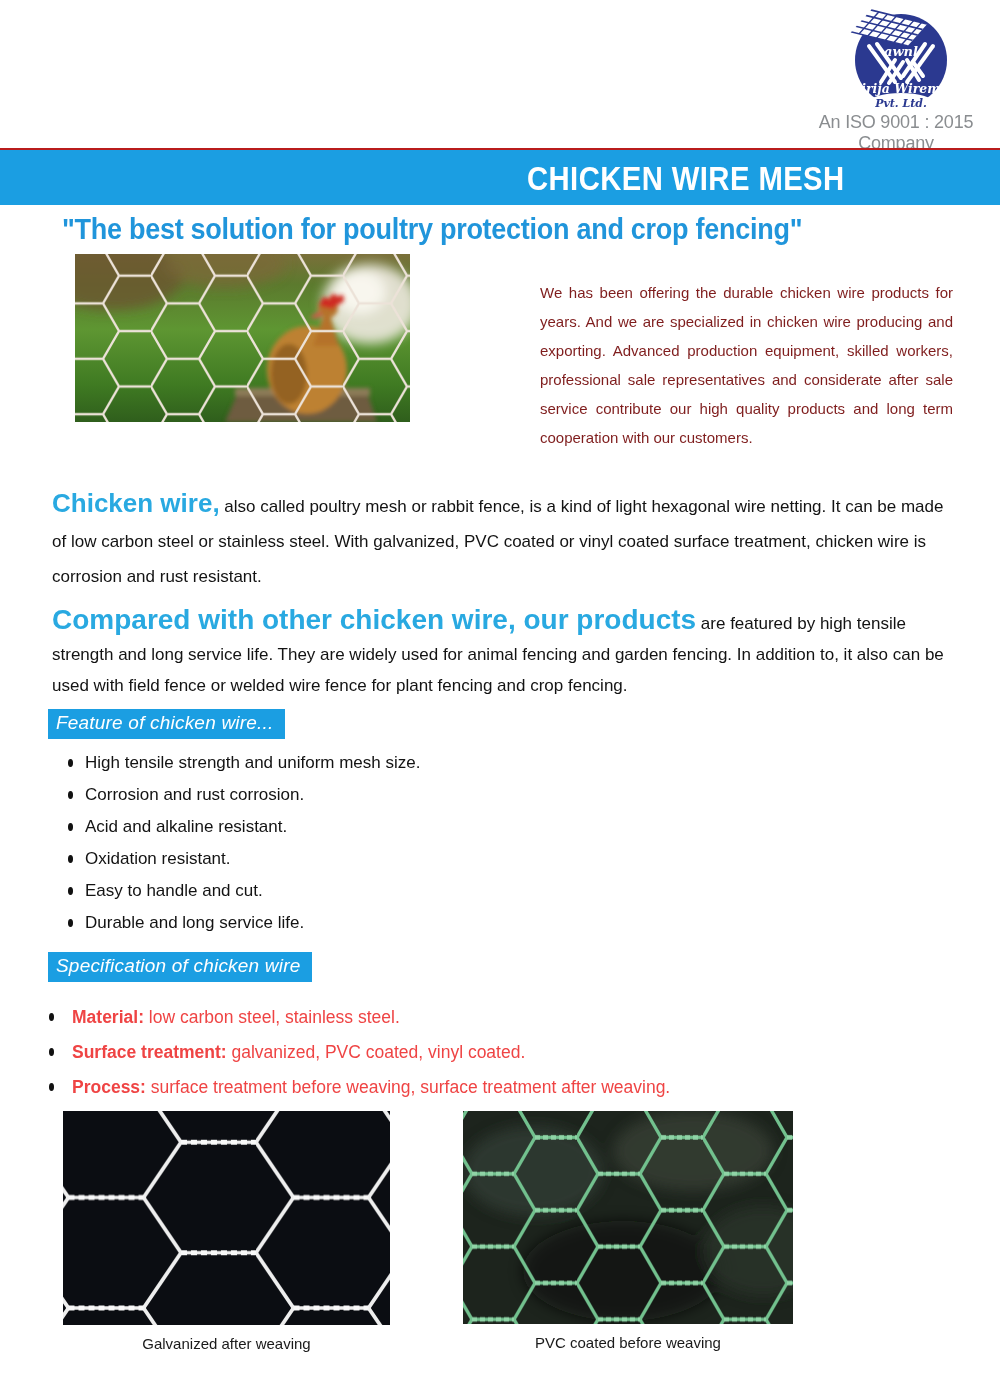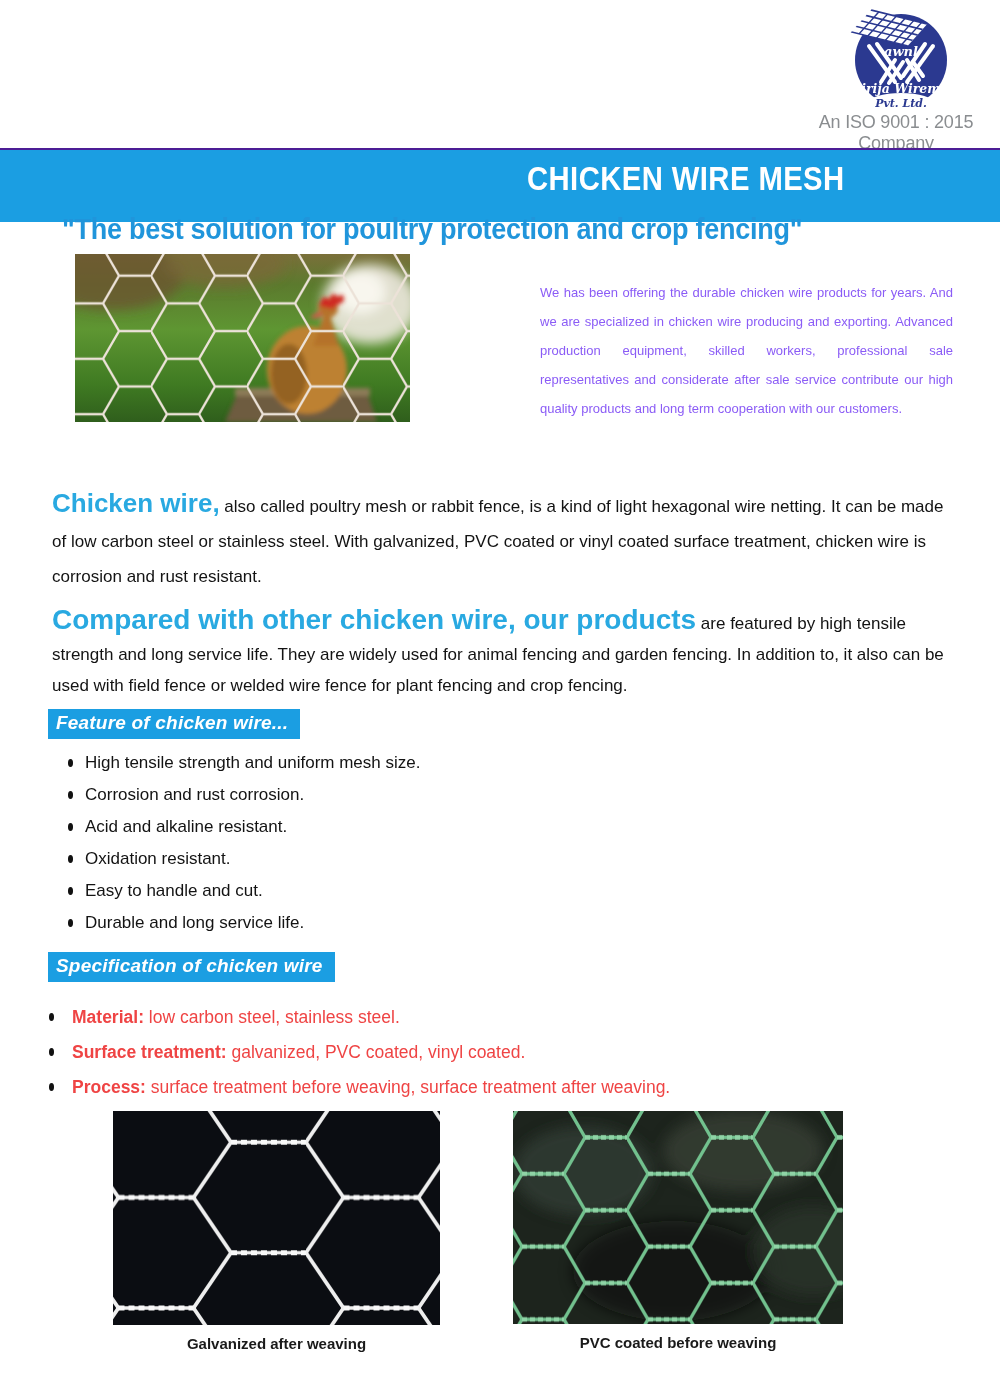--- a/index.html
+++ b/index.html
@@ -7,64 +7,64 @@
   body {
     width:1000px; height:1376px; position:relative; overflow:hidden;
     font-family:"Liberation Sans","DejaVu Sans",sans-serif; color:#111;
   }
   
   .logo-wrap { position:absolute; left:762px; top:4px; width:196px; text-align:center;margin-left:36px; }
   .logo-svg { display:block; margin:0 auto; }
   .iso-lines { margin-top:2px; color:#8a8d90; font-size:18px; line-height:21px; letter-spacing:-0.2px; }
   
   .banner {
-    position:absolute; left:0; top:148px; width:1000px; height:74px;
-    background:#1b9ee2; border-top:2px solid #4c1d95;
+    position:absolute; left:0; top:148px; width:1000px; height:57px;
+    background:#1b9ee2; border-top:2px solid #b91c1c;
   }
   .banner-title {
     display:inline-block; margin-left:527px; margin-top:9px;
     color:#fff; font-weight:bold; font-size:34px; letter-spacing:0.5px;
     transform:scaleX(0.86); transform-origin:left center; white-space:nowrap;
   }
   
   .content { position:absolute; left:0; top:212px; width:1000px; }
   .quote {
     margin-left:62px; color:#2095db; font-weight:bold; font-size:30px;
     transform:scaleX(0.9); transform-origin:left center; white-space:nowrap; letter-spacing:-0.3px;
   }
   .hero-row { position:relative; height:170px; margin-top:8px; }
   .hero-photo { position:absolute; left:75px; top:0; width:335px; height:168px; display:block; }
   .intro-par {
     position:absolute; left:540px; top:24px; width:413px;
-    font-size:13px; line-height:29px; text-align:justify; color:#8b5cf6;
+    font-size:15px; line-height:29px; text-align:justify; color:#7f1d1d;
   }
   .sec1 { margin:62px 48px 0 52px; font-size:17px; line-height:35px; text-align:left; color:#131313; }
   .sec1 .blue-head { color:#29a9e1; font-weight:bold; font-size:26px; }
   .sec2 { margin:10px 48px 0 52px; font-size:17px; line-height:31px; color:#131313; }
   .sec2 .blue-head { color:#29a9e1; font-weight:bold; font-size:28px; }
   .hl-header {
     display:inline-block; margin-left:48px; margin-top:8px;
-    background:#1b9ee2; color:#fff; font-weight:bold; font-style:italic;
+    background:#1b9ee2; color:#fff; font-weight:normal; font-style:italic;
     font-size:19px; padding:3px 12px 5px 8px; letter-spacing:0.2px;
   }
   .feature-list { list-style:none; margin-top:13px; padding-left:85px; }
   .feature-list li { position:relative; font-size:17px; line-height:22px; margin-bottom:10px; color:#131313; }
   .feature-list li::before {
     content:""; position:absolute; left:-17px; top:7px; width:5px; height:8px;
     background:#111; border-radius:50%;
   }
   .spec-list { list-style:none; margin-top:24px; padding-left:72px; }
   .spec-list li { position:relative; font-size:17.5px; line-height:22px; margin-bottom:13px; color:#ef4444; }
   .spec-list li::before {
     content:""; position:absolute; left:-23px; top:7px; width:5px; height:8px;
     background:#111; border-radius:50%;
   }
   .spec-list .lbl { font-weight:bold; }
   
-  .gallery { display:flex; margin-top:8px; margin-left:113px;font-weight:bold; }
+  .gallery { display:flex; margin-top:8px; margin-left:63px; }
   .gallery figure { margin:0; }
   .gallery figure + figure { margin-left:73px; }
   .g-img { display:block; }
   .gallery figcaption { text-align:center; font-size:15px; margin-top:10px; color:#1a1a1a; }
 </style>
 </head>
 <body>
 
 <div class="logo-wrap">
   <svg class="logo-svg" width="170" height="106" viewBox="0 0 170 106">

